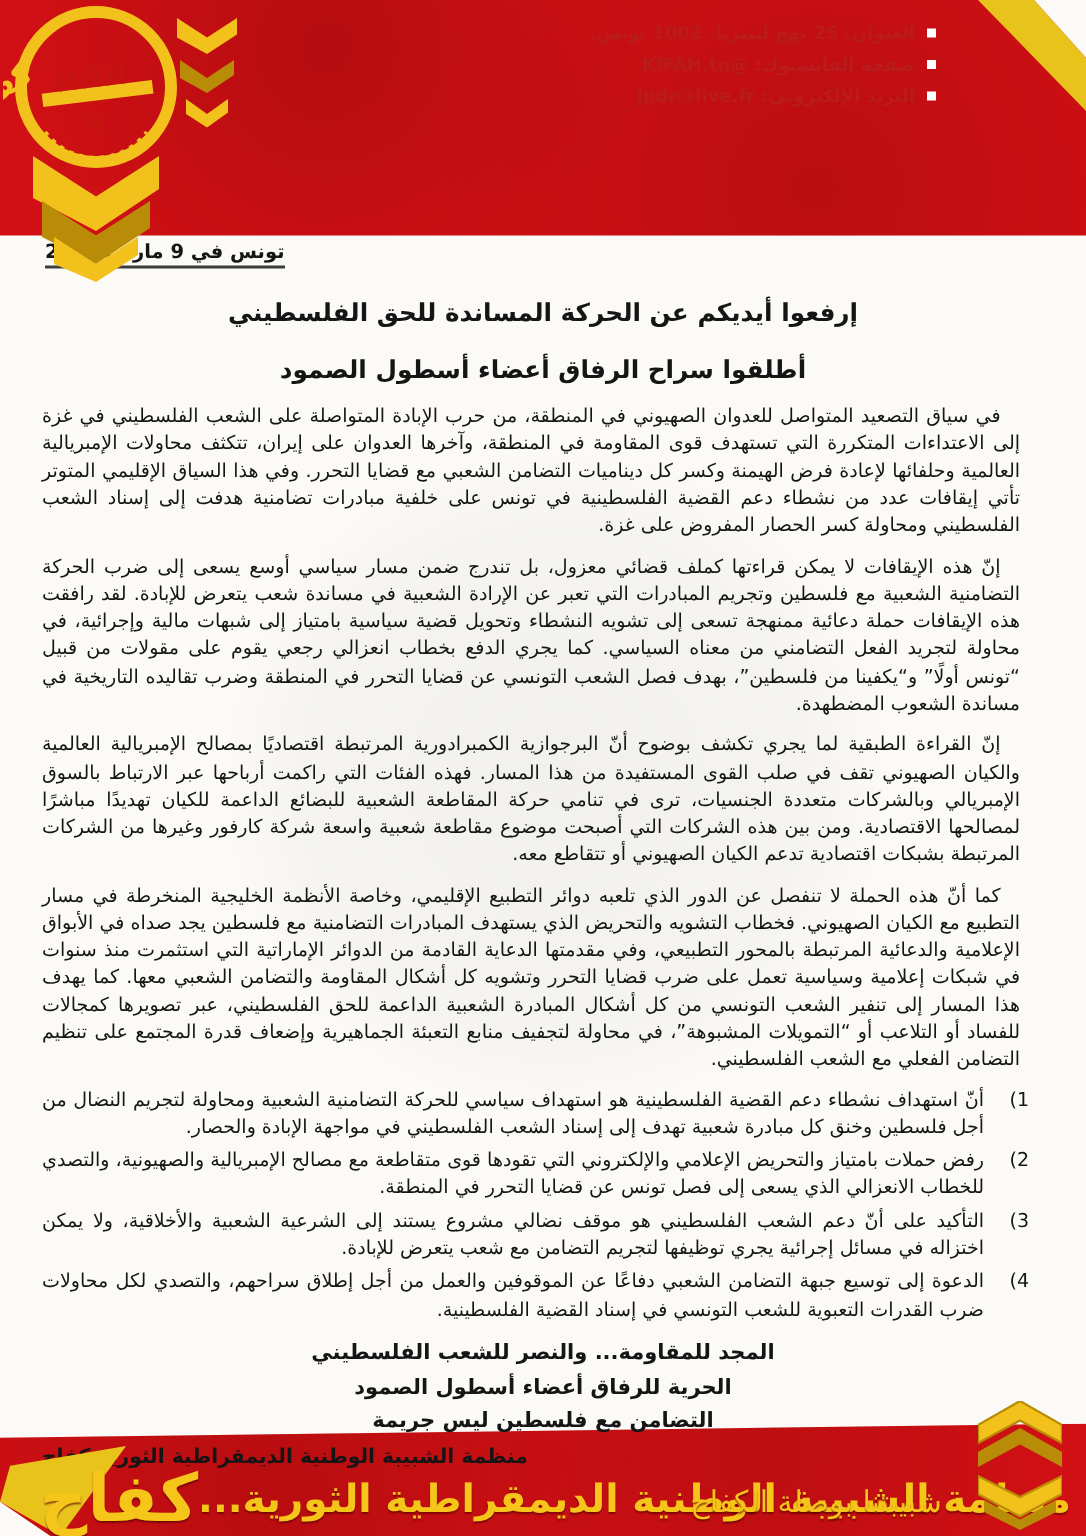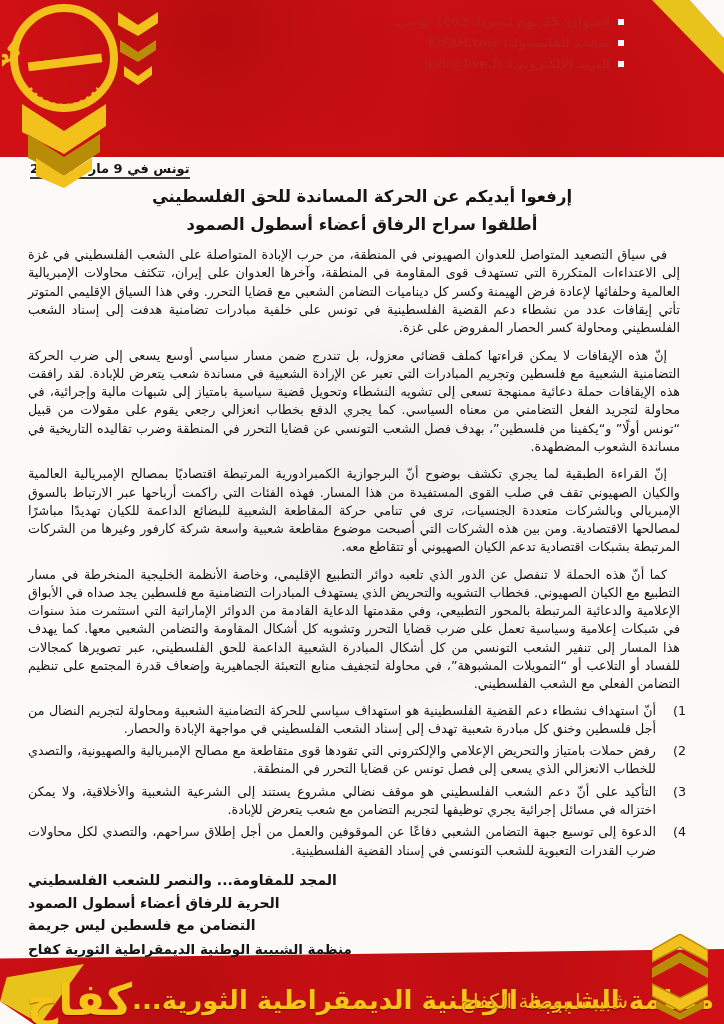--- a/index.html
+++ b/index.html
@@ -36,29 +36,29 @@
   .org-title .emph { font-size:44px; font-weight:bold; line-height:.9; }
   
   .watermark { position:absolute; top:300px; left:150px; width:440px; height:440px;
     border-radius:50%; z-index:0;
     background:radial-gradient(circle, rgba(60,60,60,.05) 0%, rgba(60,60,60,.03) 55%, transparent 72%); }
   .date { position:absolute; top:161px; left:30px; z-index:2; direction:rtl;
     font-size:13px; font-weight:bold; border-bottom:2px solid #3c3c3c; padding-bottom:1px; }
   .content { position:absolute; top:184px; right:28px; left:28px; z-index:2;
     direction:rtl; text-align:justify; font-size:12.7px; line-height:1.44; }
   .doc-title { text-align:center; font-weight:bold; font-size:16.5px; line-height:1.55; }
-  .doc-title div { margin-bottom:2px; }
+  .doc-title div { margin-bottom:2px;margin-top:12px; }
   .content p.para { margin:9px 16px 0 0; text-indent:13px; }
   .list-intro { margin-top:10px; }
   .list { margin-top:8px; }
   .list-item { display:flex; direction:rtl; padding-right:10px; margin-bottom:4px; }
   .list-num { flex:0 0 30px; font-size:12.7px; }
   .list-text { flex:1; text-align:justify; }
   .closing { margin-top:10px; text-indent:13px; }
-  .slogans { margin-top:9px; text-align:left; font-weight:bold; font-size:14px; line-height:1.62; }
+  .slogans { margin-top:9px; text-align:center; font-weight:bold; font-size:14px; line-height:1.62; }
   .signature { margin-top:2px; text-align:left; font-weight:bold; font-size:13.5px; line-height:1.5; }
   
   .footer-band { position:absolute; left:0; right:0; bottom:0; height:78px; z-index:1;
     background:
       radial-gradient(circle at 25% 60%, rgba(90,0,0,.2), transparent 45%),
       radial-gradient(circle at 70% 30%, rgba(90,0,0,.16), transparent 40%),
       #d01014;
     clip-path:polygon(0 16%, 100% 4%, 100% 100%, 0 100%); }
   .dogear-bl { position:absolute; left:0; bottom:0; width:84px; height:60px; z-index:2; }
   .dogear-bl .gold { position:absolute; inset:0; background:#e8c31c;

